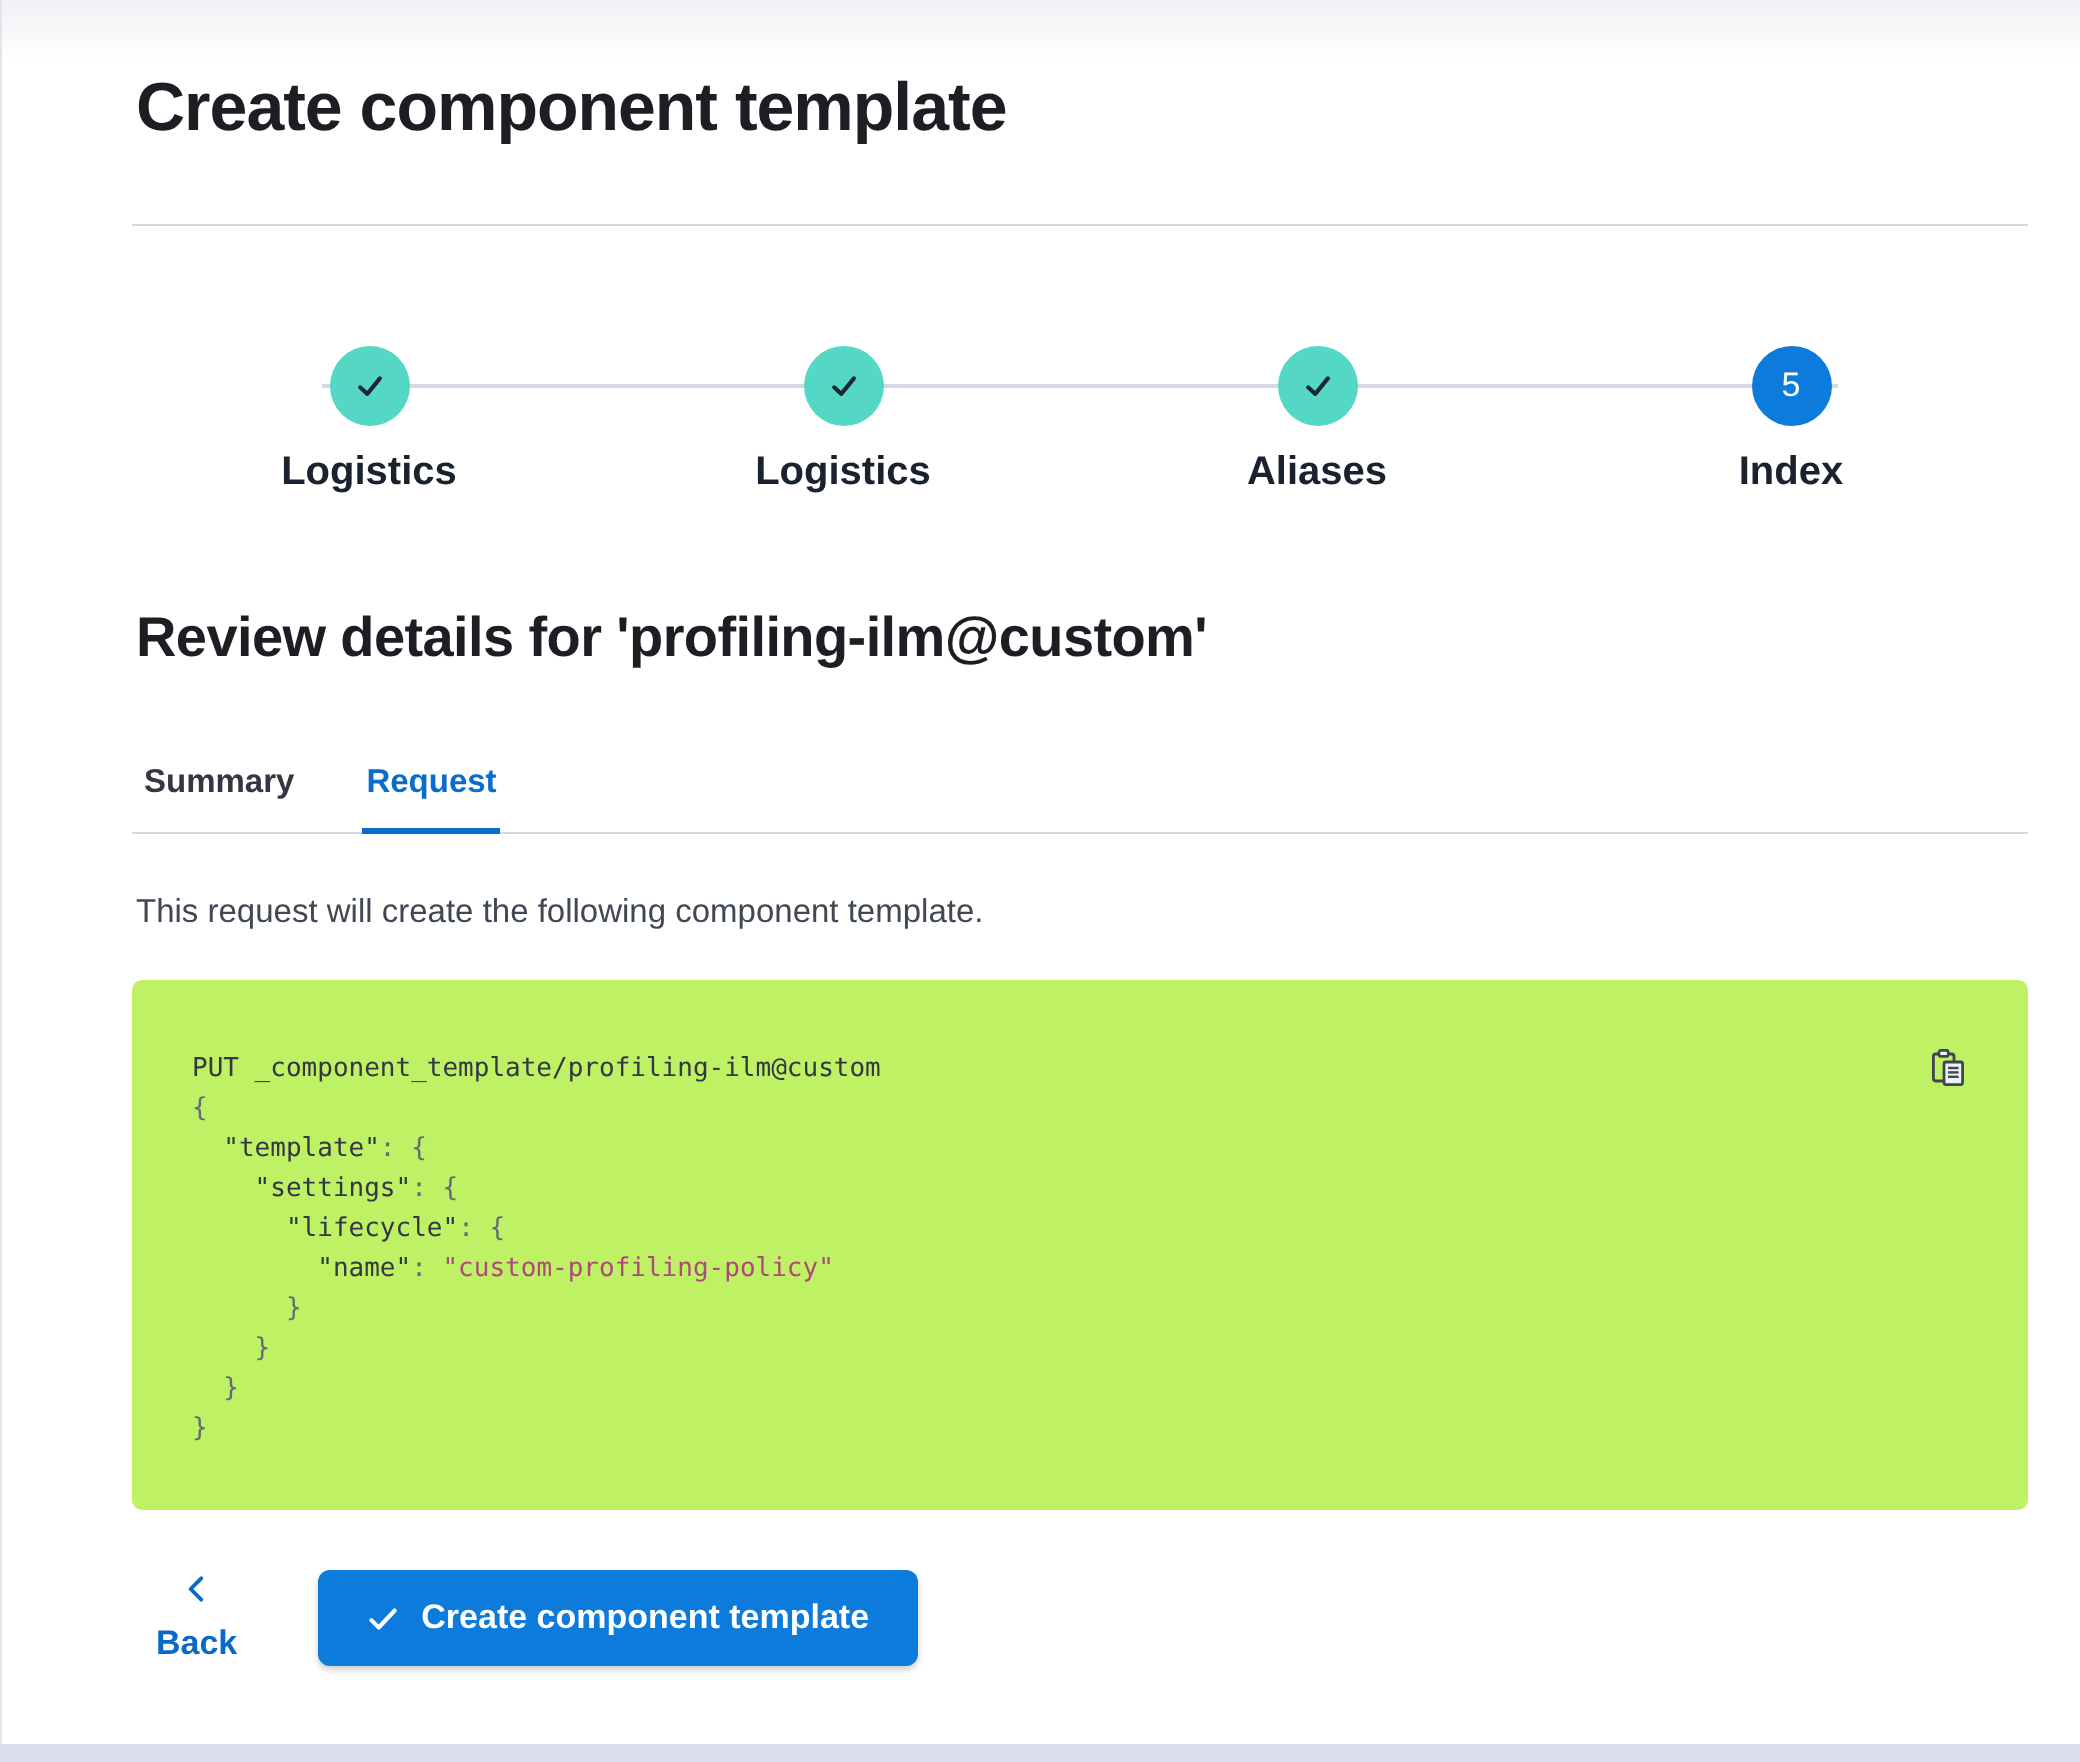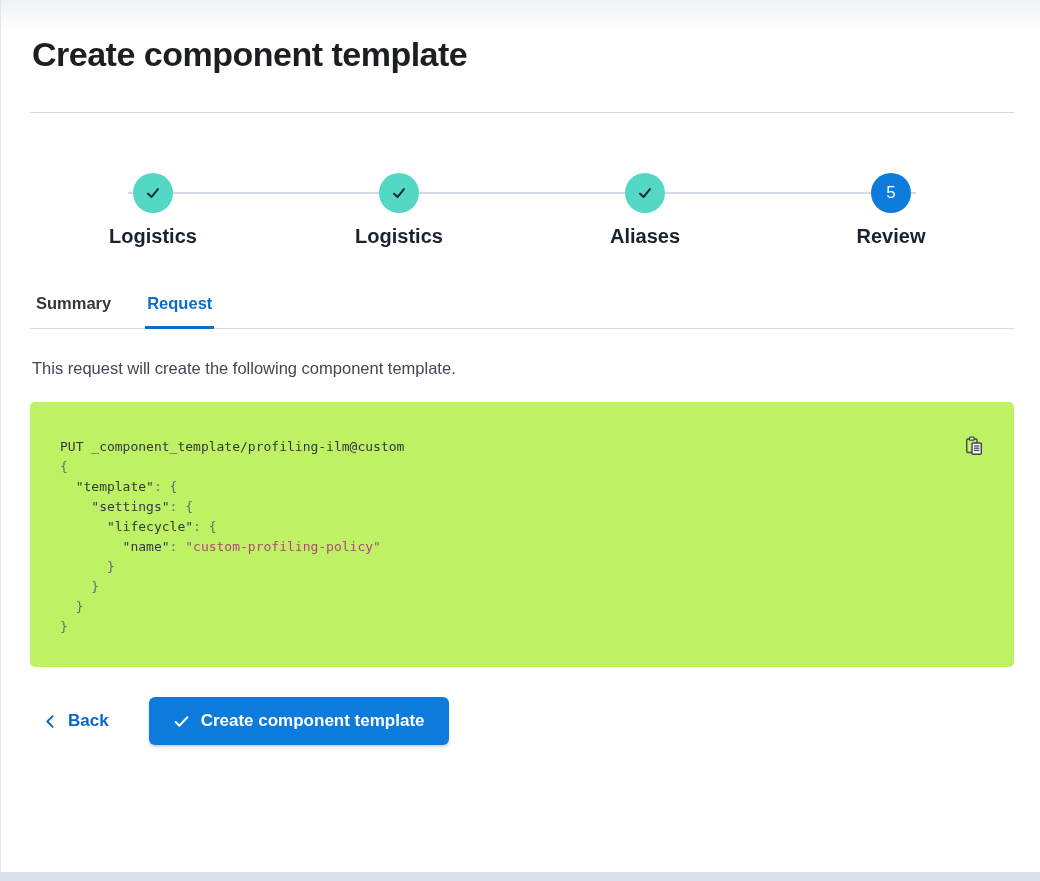--- a/index.html
+++ b/index.html
@@ -4,20 +4,21 @@
 <style>
   * { box-sizing: border-box; }
   html,body { margin:0; padding:0; background:#fff; }
   .page {
     position: relative;
     width: 1040px;
     height: 881px;
     background: #ffffff;
     font-family: "Liberation Sans", sans-serif;
     overflow: hidden;
+    padding-left: 36px;
   }
   .top-fade {
     position:absolute; top:0; left:0; right:0; height:30px;
     background: linear-gradient(#eff1f4, #ffffff);
     pointer-events:none;
   }
   .left-edge {
     position:absolute; left:0; top:0; bottom:0; width:1px;
     background:#e3e5ed;
   }
@@ -117,21 +118,21 @@
 
   
   .footer {
     margin:30px 26px 0 42px;
     display:flex; align-items:center; gap:40px;
     height:48px;
   }
   .back-btn {
     display:flex; align-items:center; gap:9px;
     background:none; border:none; padding:0; cursor:pointer;
-    color:#0a69c7; font-family:inherit; font-size:17px; font-weight:600;
+    color:#0a69c7; font-family:inherit; font-size:17px; font-weight:600;flex-direction:column;
   }
   .primary-btn {
     display:flex; align-items:center; gap:11px;
     height:48px; padding:0 24px;
     background:#0c7bdb; border:none; border-radius:6px; cursor:pointer;
     color:#ffffff; font-family:inherit; font-size:17px; font-weight:700;
     box-shadow:0 2px 3px rgba(30,40,60,0.22);
   }
 </style>
 </head>
@@ -168,24 +169,25 @@
           <svg width="18" height="18" viewBox="0 0 16 16" fill="none">
             <polyline points="3.6,8.6 6.8,11.5 12.4,4.6" stroke="#1d2633" stroke-width="1.8" stroke-linecap="round" stroke-linejoin="round"></polyline>
           </svg>
         </div>
         <span class="step-label">Aliases</span>
       </button>
       <button class="step">
         <div class="step-circle current">
           <span class="step-number">5</span>
         </div>
-        <span class="step-label">Review</span>
+        <span class="step-label">Index</span>
       </button>
     </div>
 
+  <h2 class="review-heading">Review details for 'profiling-ilm@custom'</h2>
 
   <div class="tabs">
 
   <button class="tab">Summary</button>
       <button class="tab active">Request</button>
     </div>
 
   <p class="desc">This request will create the following component template.</p>
 
   <div class="codeblock">

